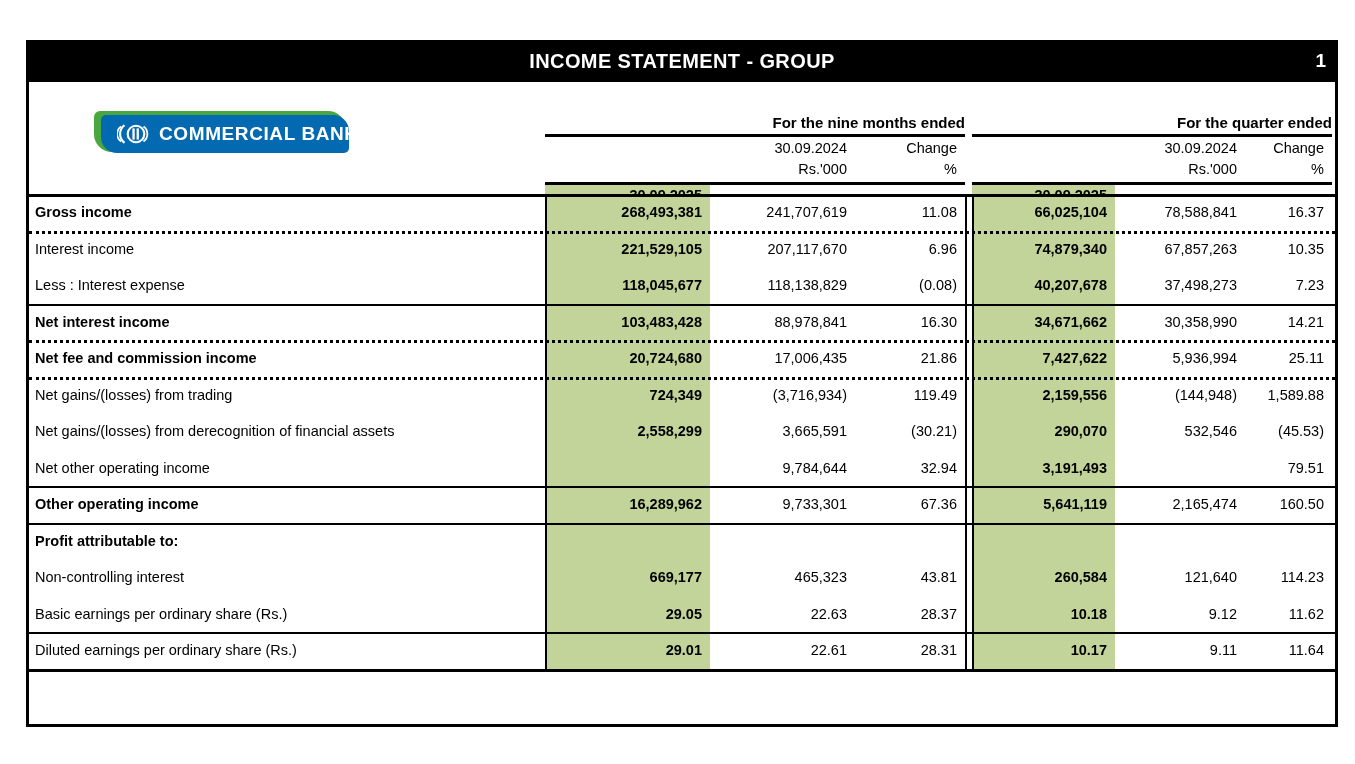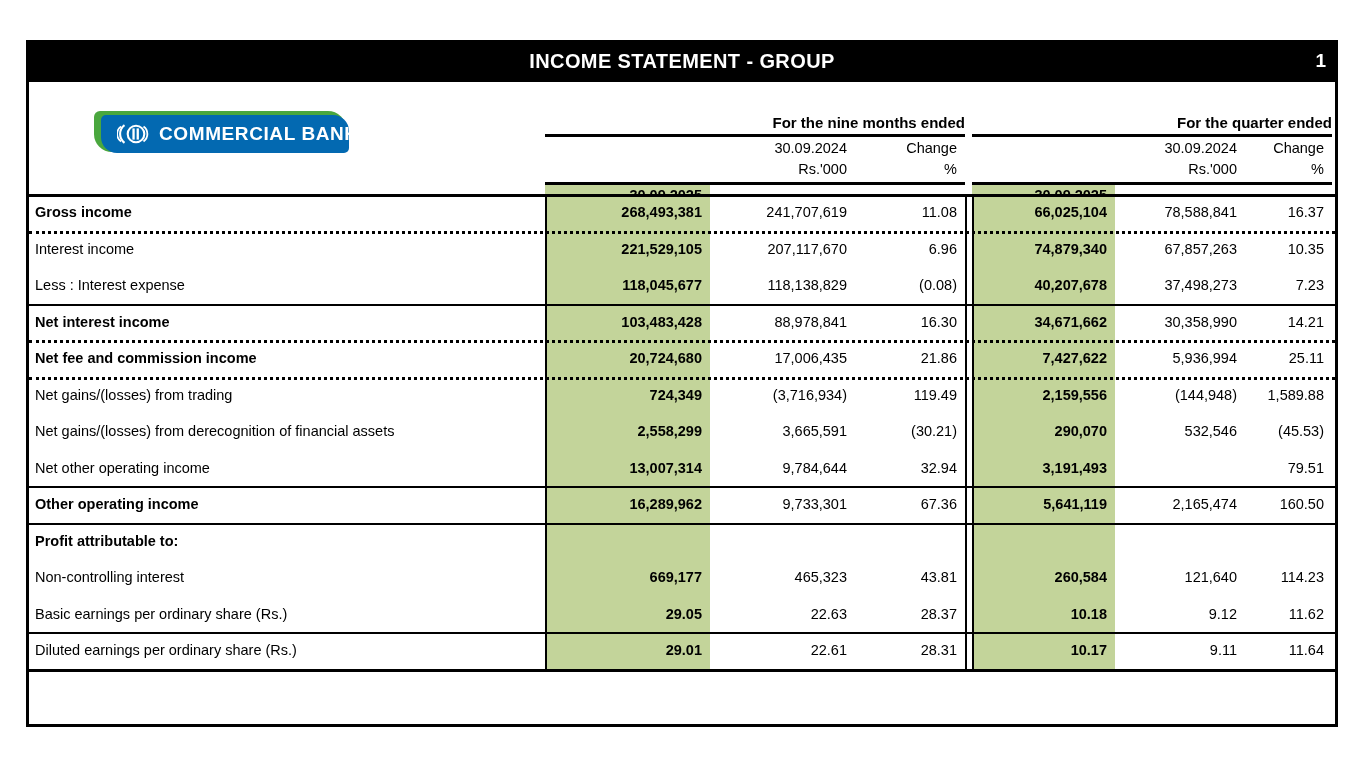--- a/index.html
+++ b/index.html
@@ -362,21 +362,20 @@
           <div class="cell label">Net gains/(losses) from derecognition of financial assets</div>
           <div class="cell num c-a bold">2,558,299</div>
           <div class="cell num c-b">3,665,591</div>
           <div class="cell num c-c">(30.21)</div>
           <div class="cell num c-d bold">290,070</div>
           <div class="cell num c-e">532,546</div>
           <div class="cell num c-f">(45.53)</div>
         </div>
         <div class="row">
           <div class="cell label">Net other operating income</div>
-          <div class="cell num c-a bold">13,007,314</div>
           <div class="cell num c-b">9,784,644</div>
           <div class="cell num c-c">32.94</div>
           <div class="cell num c-d bold">3,191,493</div>
           <div class="cell num c-f">79.51</div>
         </div>
         <div class="row">
           <div class="cell label bold">Other operating income</div>
           <div class="cell num c-a bold">16,289,962</div>
           <div class="cell num c-b">9,733,301</div>
           <div class="cell num c-c">67.36</div>

